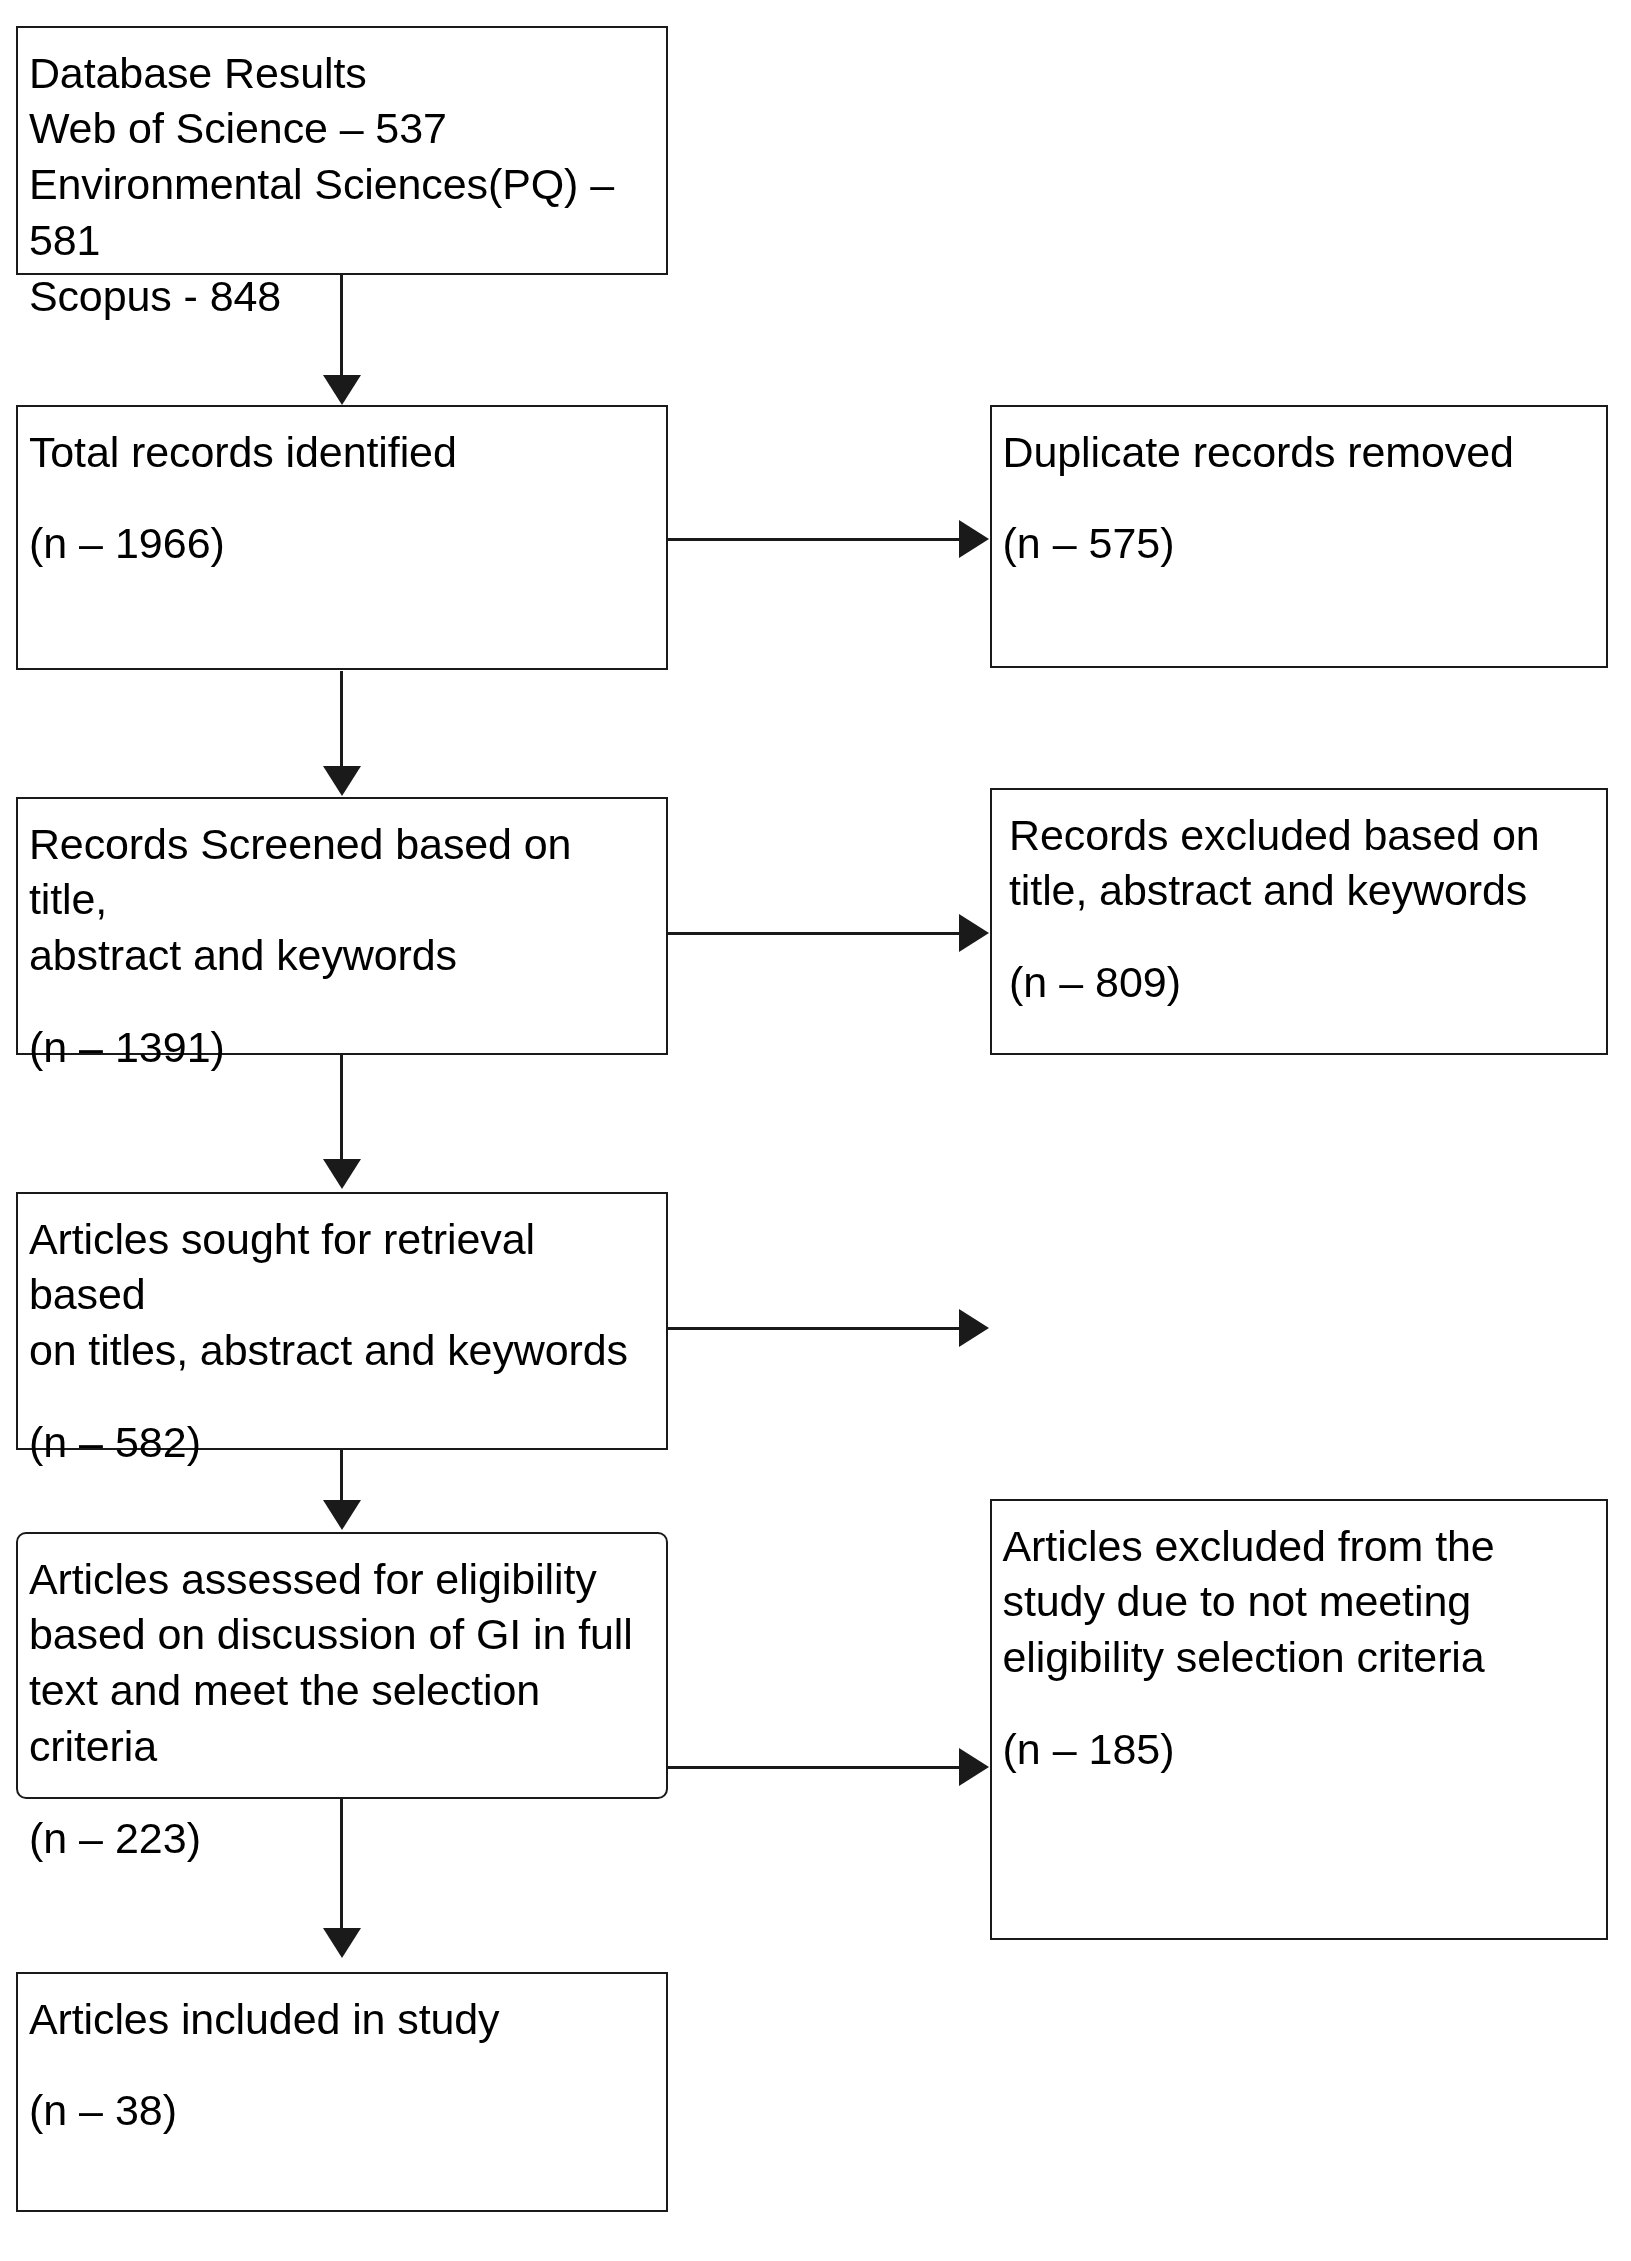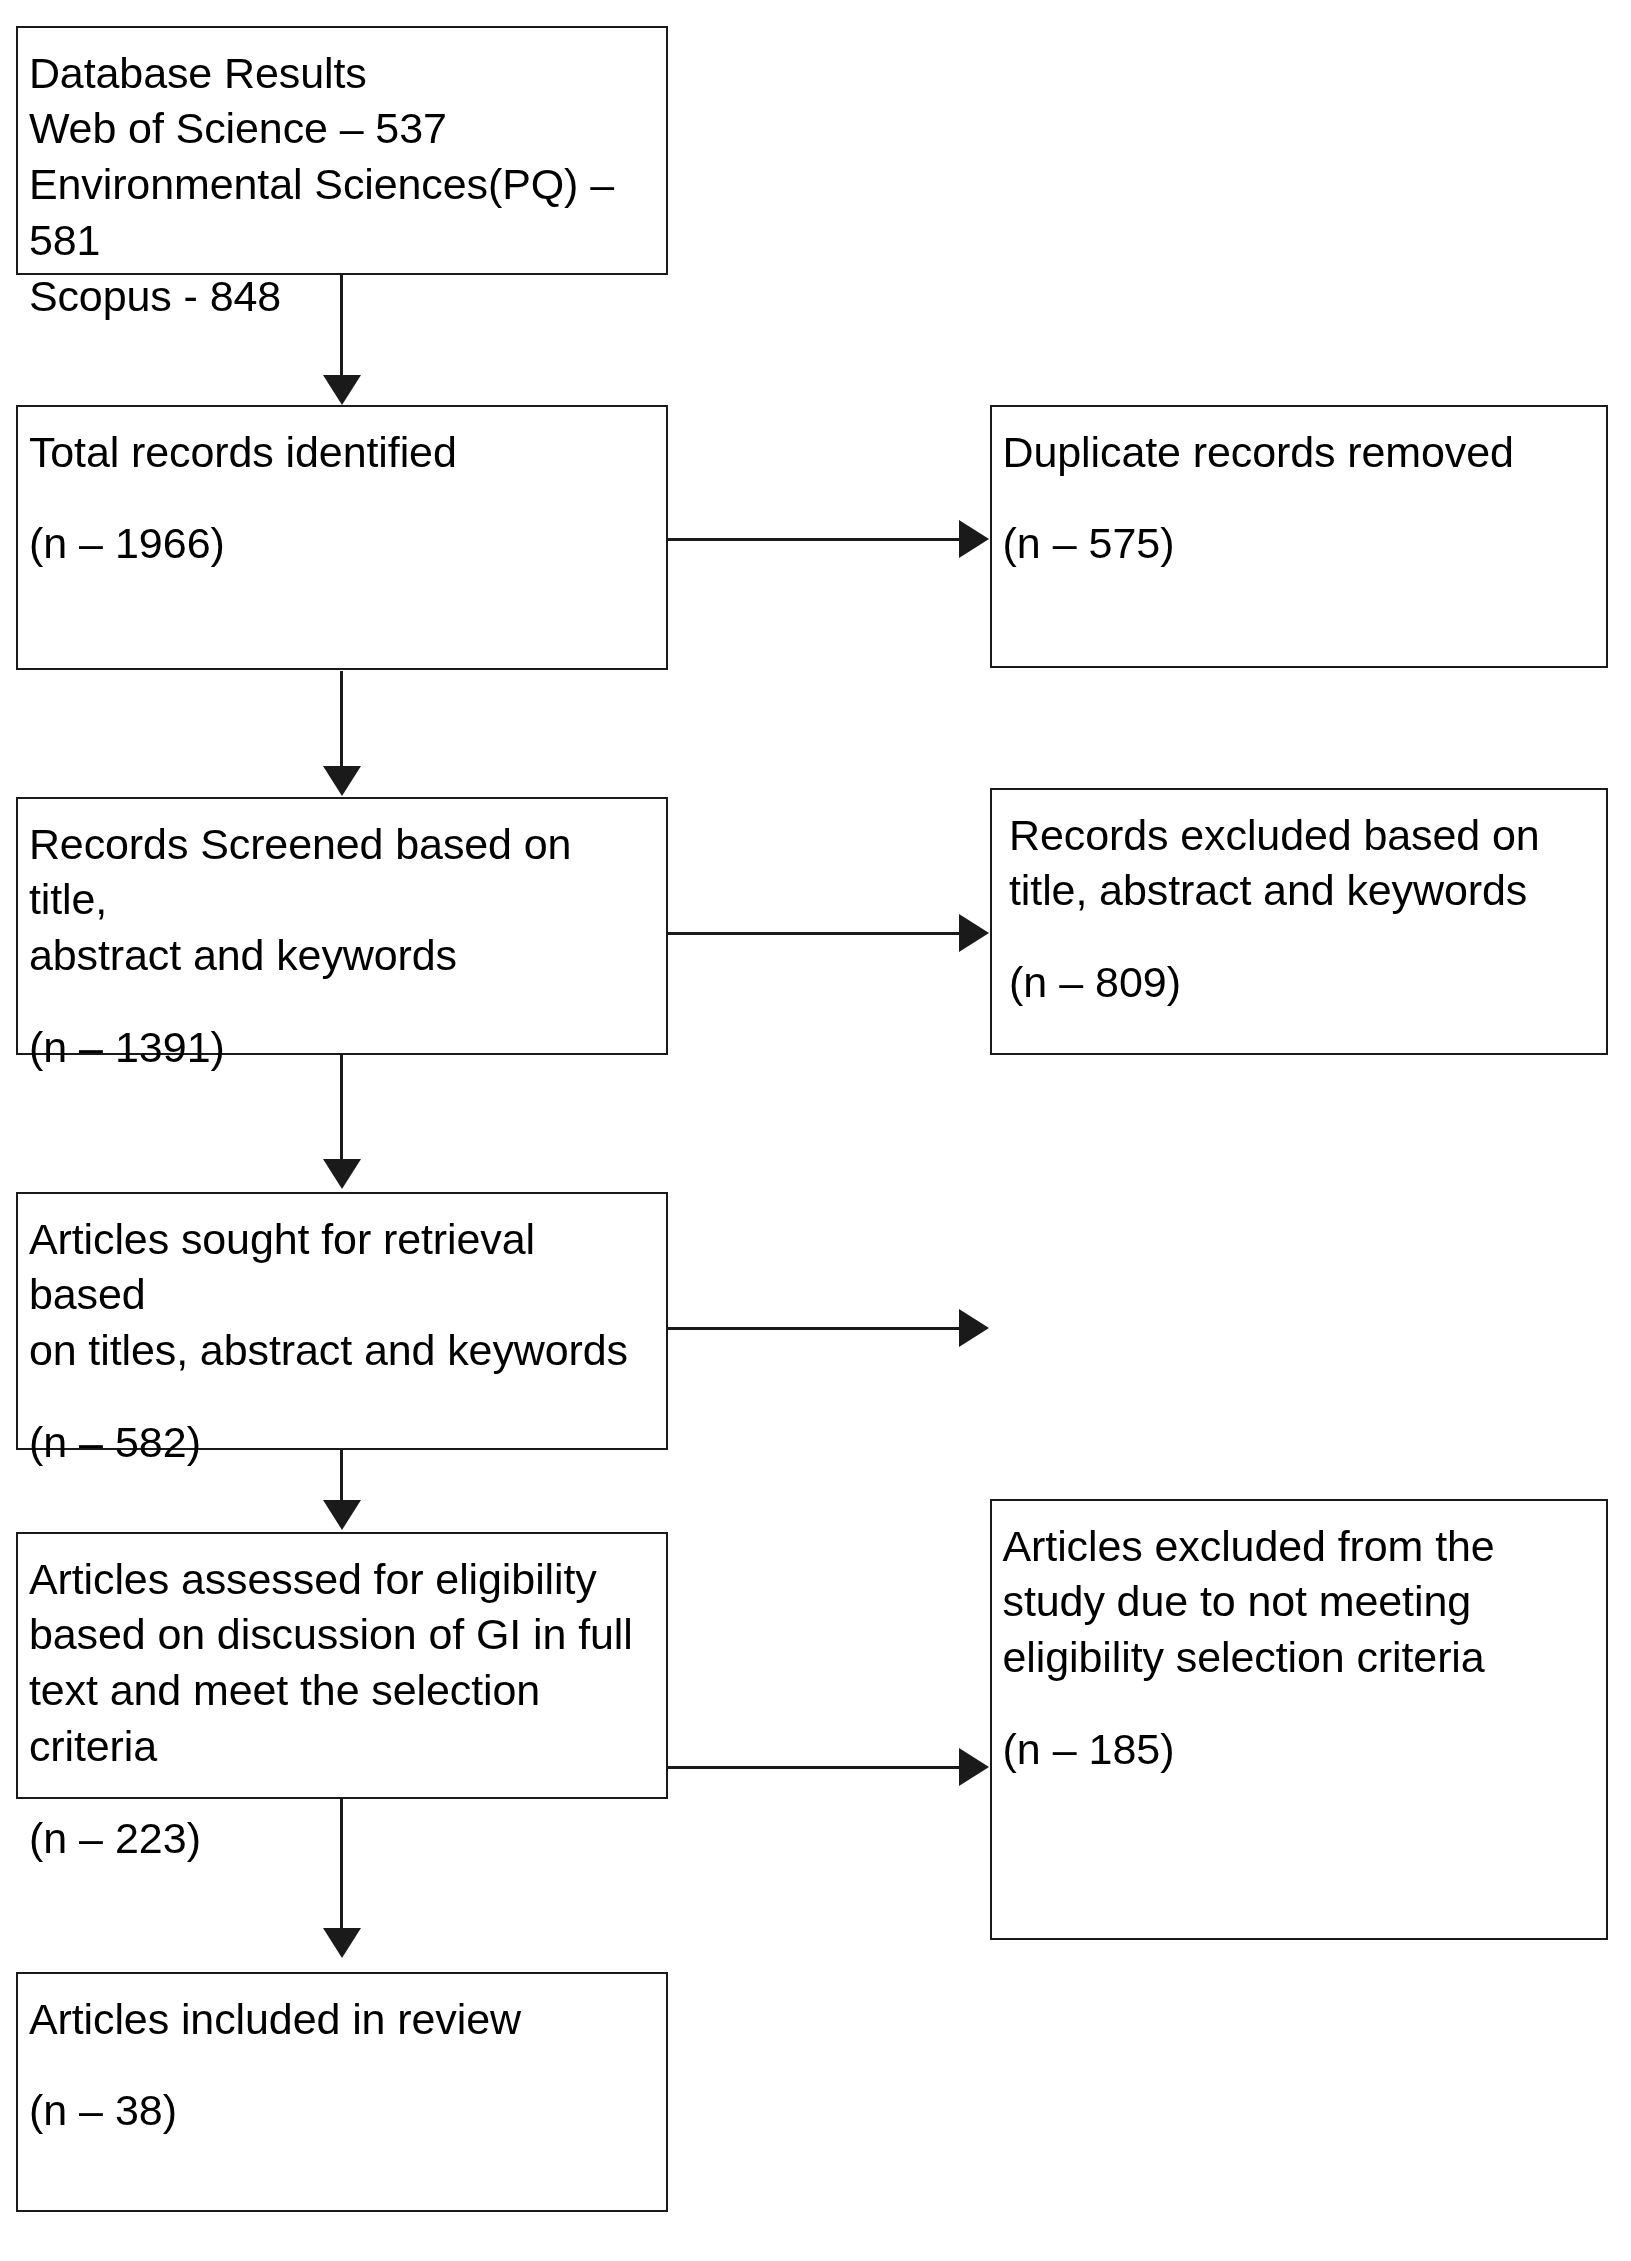--- a/index.html
+++ b/index.html
@@ -122,39 +122,39 @@
     <div class="node-count">(n – 582)</div>
   </div>
 
 
   <div class="h-line" style="left:668px; top:1327px; width:293px;"></div>
   <div class="h-arrow" style="left:959px; top:1309px;"></div>
 
   <div class="v-line" style="left:340px; top:1450px; height:53px;"></div>
   <div class="v-arrow" style="left:323px; top:1500px;"></div>
 
-  <div class="node" style="left:16.4px; top:1532px; width:652px; height:267px;">
+  <div class="node" style="left:16.4px; top:1532px; width:652px; height:267px;border-radius:10px;">
     <div class="node-text">Articles assessed for eligibility
 based on discussion of GI in full
 text and meet the selection criteria</div>
     <div class="node-count">(n – 223)</div>
   </div>
 
   <div class="node" style="left:990px; top:1499px; width:618px; height:441px;">
     <div class="node-text">Articles excluded from the
 study due to not meeting
 eligibility selection criteria</div>
     <div class="node-count">(n – 185)</div>
   </div>
 
   <div class="h-line" style="left:668px; top:1766px; width:293px;"></div>
   <div class="h-arrow" style="left:959px; top:1748px;"></div>
 
   <div class="v-line" style="left:340px; top:1799px; height:132px;"></div>
   <div class="v-arrow" style="left:323px; top:1928px;"></div>
 
   <div class="node" style="left:16.4px; top:1972px; width:652px; height:240px;">
-    <div class="node-text">Articles included in review</div>
+    <div class="node-text">Articles included in study</div>
     <div class="node-count">(n – 38)</div>
   </div>
 
 </div>
 
 
 </body></html>

